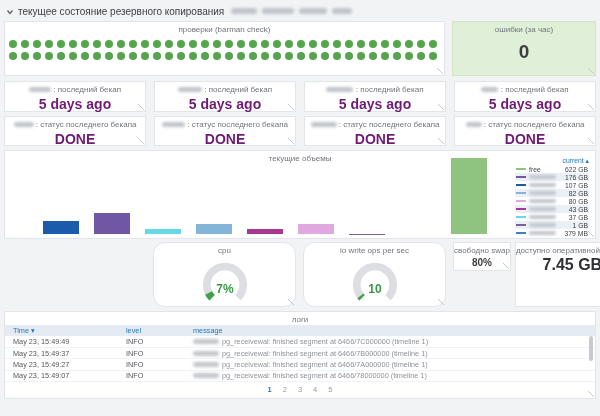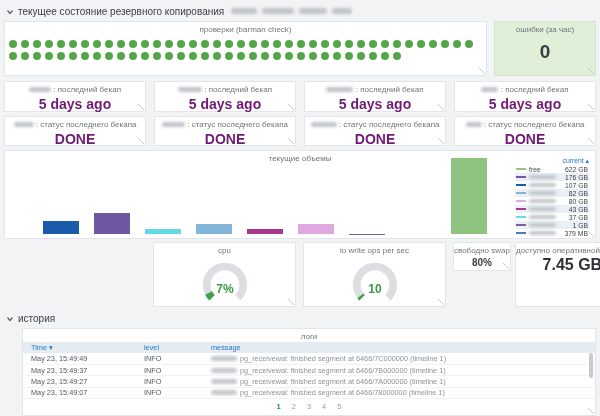--- a/index.html
+++ b/index.html
@@ -13,21 +13,21 @@
   .redacted-group { display:flex; gap:5px; margin-left:7px; align-items:center; }
   .blob { display:inline-block; background:#bfc4ca; border-radius:3px; filter:blur(1.4px); }
 
   .panel { position:relative; background:#fff; border:1px solid #e2e6ea; }
   .panel::after { content:""; position:absolute; right:1px; bottom:1px; width:6px; height:6px;
       background:linear-gradient(45deg, transparent 45%, #c6cacf 45% 58%, transparent 58%); }
   .panel-title { font-size:8px; color:#71757c; text-align:center; padding-top:3px; height:13px;
       white-space:nowrap; overflow:hidden; }
 
   .row-top { display:flex; gap:7px; height:55px; margin-bottom:5px; }
-  .checks-panel { width:483px; }
+  .checks-panel { width:441px; }
   .dots { display:flex; flex-wrap:wrap; gap:4px; padding:5px 4px 0 4px; }
   .dot { width:8px; height:8px; border-radius:50%; background:#55a54a; }
   .errors-panel { flex:1; background:#e0efd8; border-color:#d2e5c7; }
   .big-value { font-size:19px; font-weight:bold; color:#3b3d40; text-align:center; margin-top:6px; }
 
   .grid4 { display:grid; grid-template-columns:repeat(4,1fr); gap:0 8px; margin-bottom:4px; }
   .stat-panel { height:31px; }
   .stat-value { font-size:14px; font-weight:bold; text-align:center; color:#701a75; margin-top:1px; }
   .status-row .stat-panel { height:30px; }
   .status-row .stat-value { font-size:14px; }
@@ -38,30 +38,30 @@
   .legend { position:absolute; top:6px; right:6px; width:74px; font-size:6.8px; }
   .legend-header { text-align:right; color:#1f78c1; height:8px; }
   .legend-row { display:flex; align-items:center; height:8px; padding:0 1px; }
   .legend-row.striped { background:#eaf0f6; }
   .legend-dash { width:10px; height:2px; margin-right:3px; flex:none; }
   .legend-label { color:#46494e; }
   .legend-value { margin-left:auto; color:#3f4248; }
 
   .gauges-row { display:flex; gap:7px; height:65px; margin-bottom:4px; }
   .gauge-spacer { width:142px; flex:none; }
-  .gauge-panel { width:143px; flex:none; }
+  .gauge-panel { width:143px; flex:none;border-radius:12px; }
   .gauge-wrap { display:flex; justify-content:center; }
   .gauge-value { font-weight:bold; fill:#3a9a43; font-size:12.5px; font-family:"Liberation Sans",sans-serif; }
   .right-col { flex:1; display:flex; flex-direction:row; gap:4px; }
   .swap-panel { height:29px; }
   .swap-value { font-size:10px; font-weight:bold; text-align:center; margin-top:1px; }
   .ram-panel { flex:1; }
   .ram-value { font-size:16px; font-weight:bold; text-align:center; color:#2f3134; }
 
-  .logs-panel { height:88px;margin-left:18px; }
+  .logs-panel { height:88px; }
   .logs-table { width:100%; border-collapse:collapse; table-layout:fixed; font-size:7.3px; }
   .logs-table th { background:#e4ebf2; color:#1f78c1; text-align:left; font-weight:normal;
       height:11px; padding:0 0 0 8px; }
   .logs-table td { height:11.4px; padding:0 0 0 8px; color:#55585c; border-bottom:1px solid #f1f2f4;
       white-space:nowrap; overflow:hidden; }
   .col-time { width:113px; }
   .col-level { width:67px; }
   .msg-text { color:#8d939a; filter:blur(0.55px); }
   .msg-blob { width:26px; height:5px; margin-right:3px; background:#c2c6cb; }
   .pagination { display:flex; justify-content:center; gap:11px; font-size:7.5px; margin-top:3px; }
@@ -302,28 +302,20 @@
         <div class="panel-title">свободно swap</div>
         <div class="swap-value">80%</div>
       </div>
       <div class="panel ram-panel">
         <div class="panel-title">доступно оперативной памяти</div>
         <div class="ram-value">7.45 GB</div>
       </div>
     </div>
   </div>
 
-  <div class="section-header">
-    <span class="chev">
-      <svg width="8" height="8" viewBox="0 0 8 8">
-          <path d="M1.5 2.5 L4 5.5 L6.5 2.5" stroke="#5b5e63" stroke-width="1.2" fill="none"></path>
-        </svg>
-    </span>
-    <span class="section-title">история</span>
-  </div>
 
   <div class="panel logs-panel">
     <div class="panel-title">логи</div>
     <table class="logs-table">
       <thead>
           <tr id="logs-head">
             <th class="col-time">Time ▾</th>
             <th class="col-level">level</th>
             <th>message</th>
           </tr>

